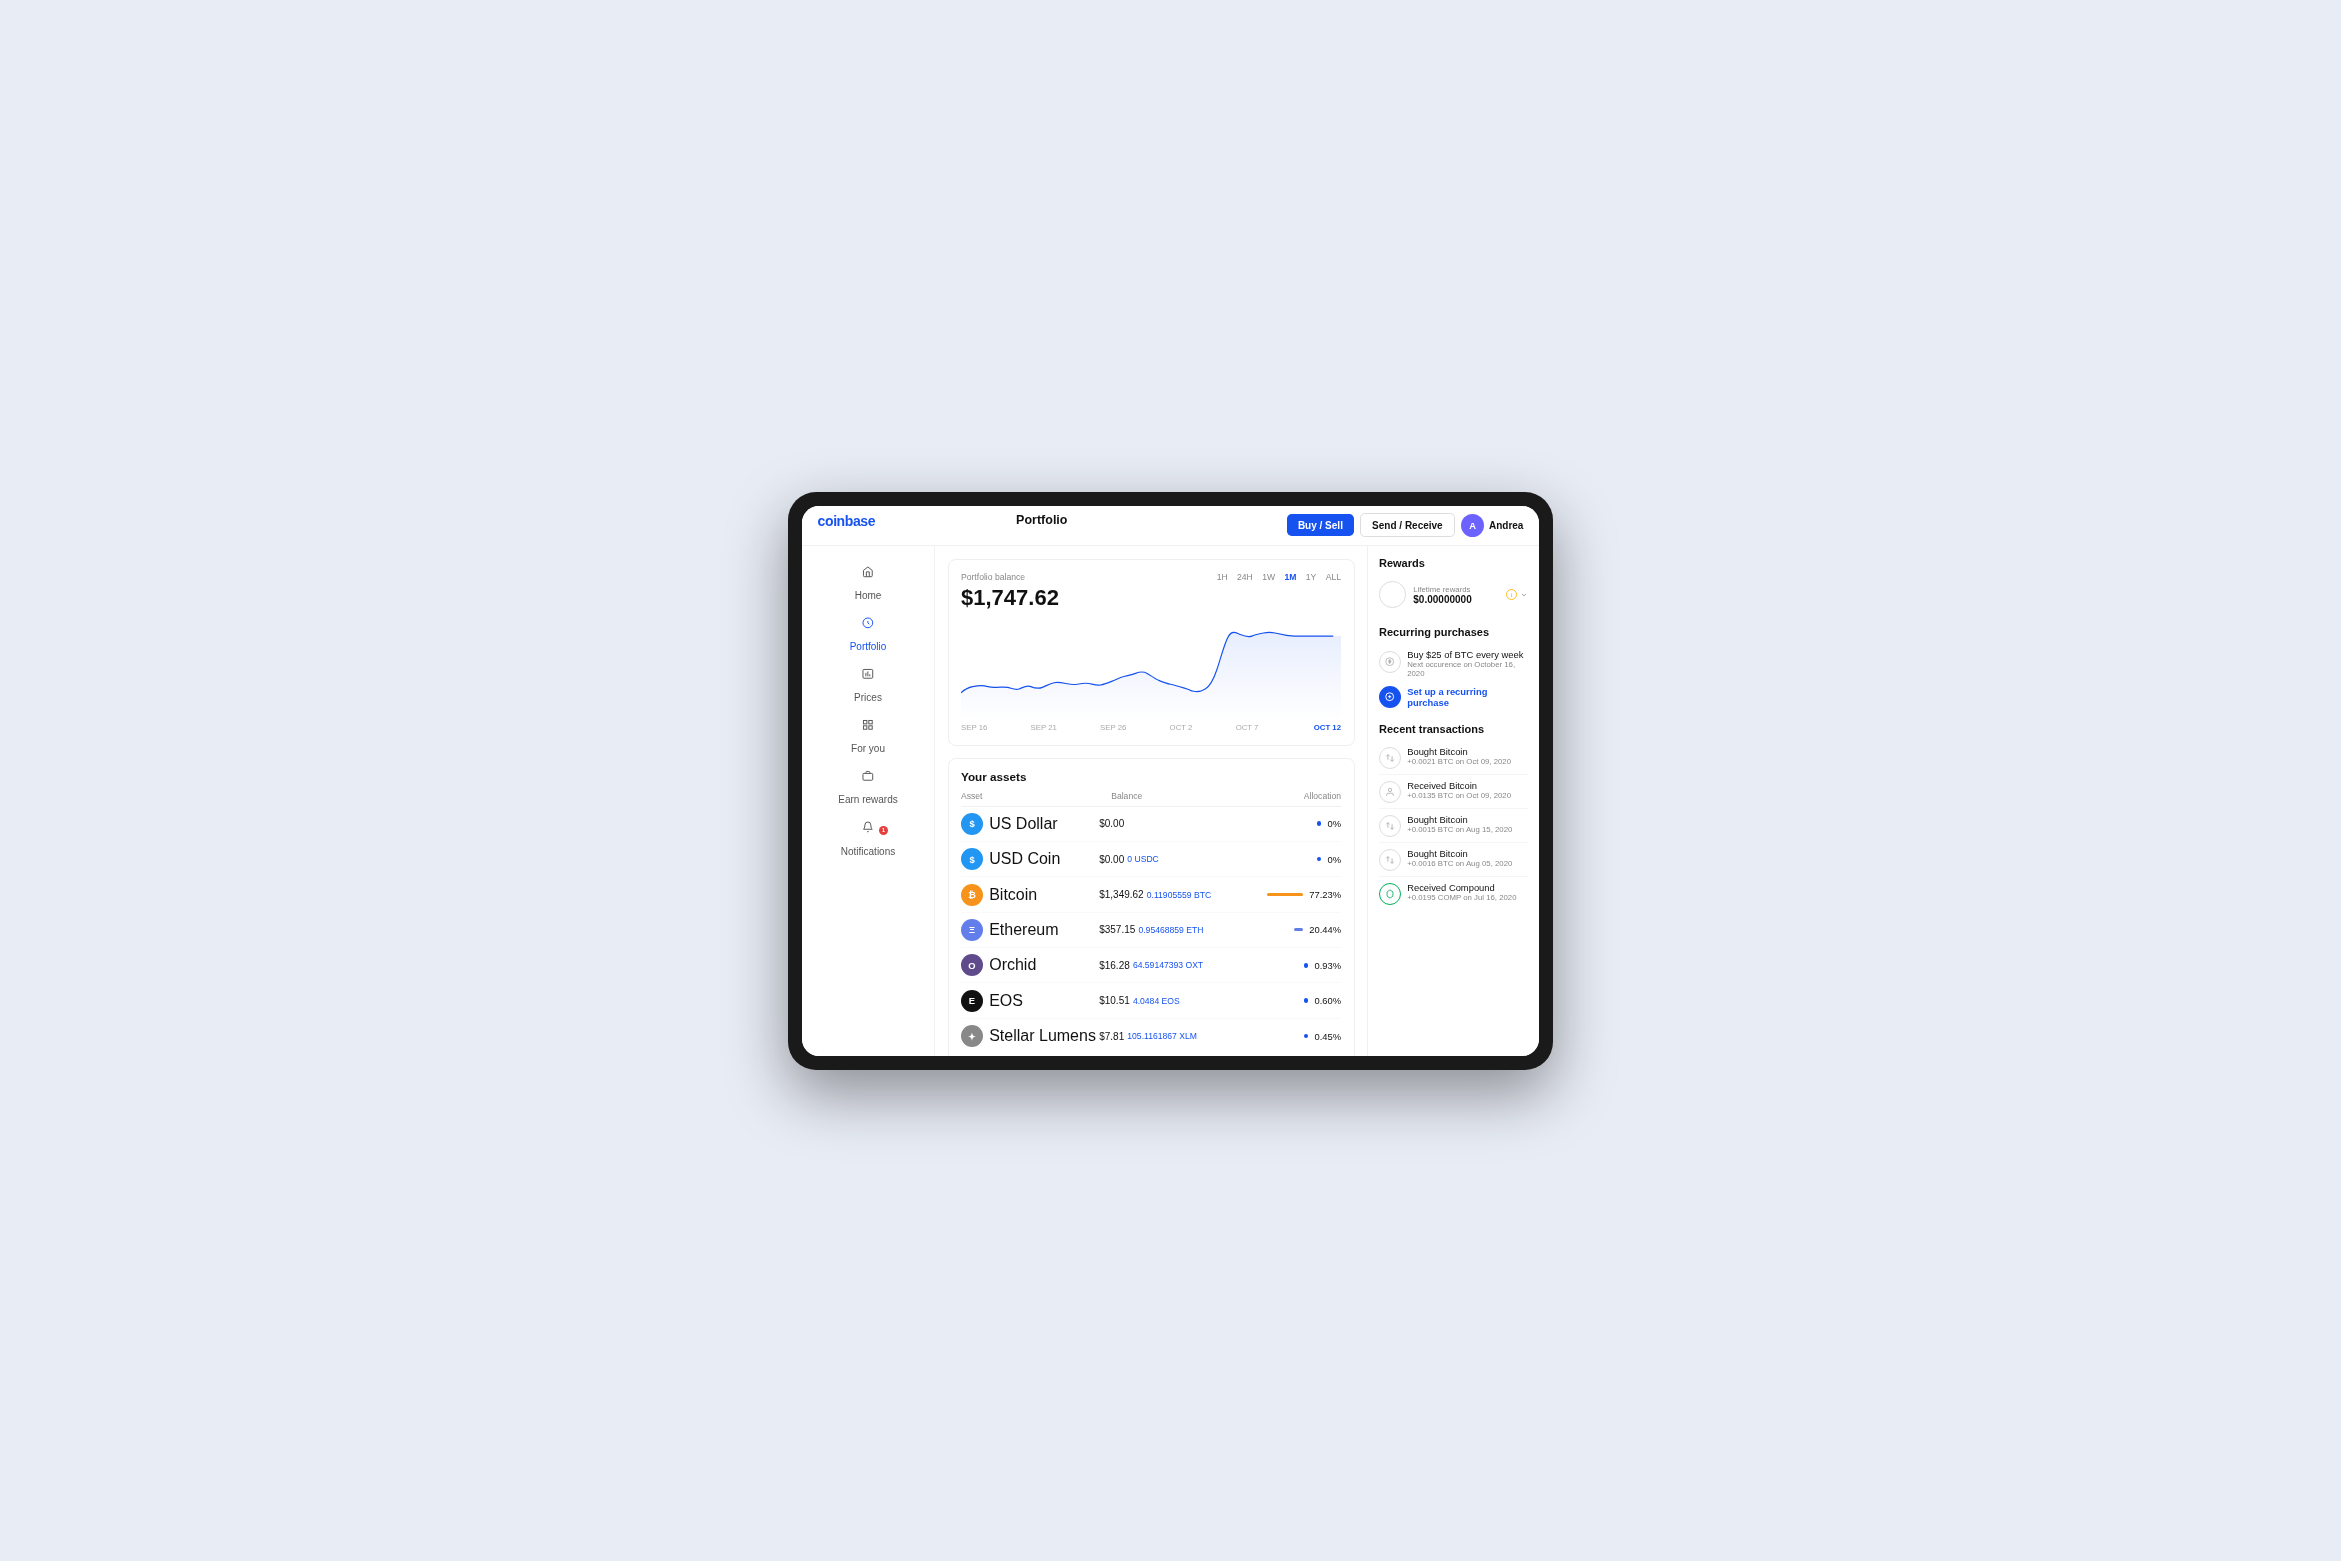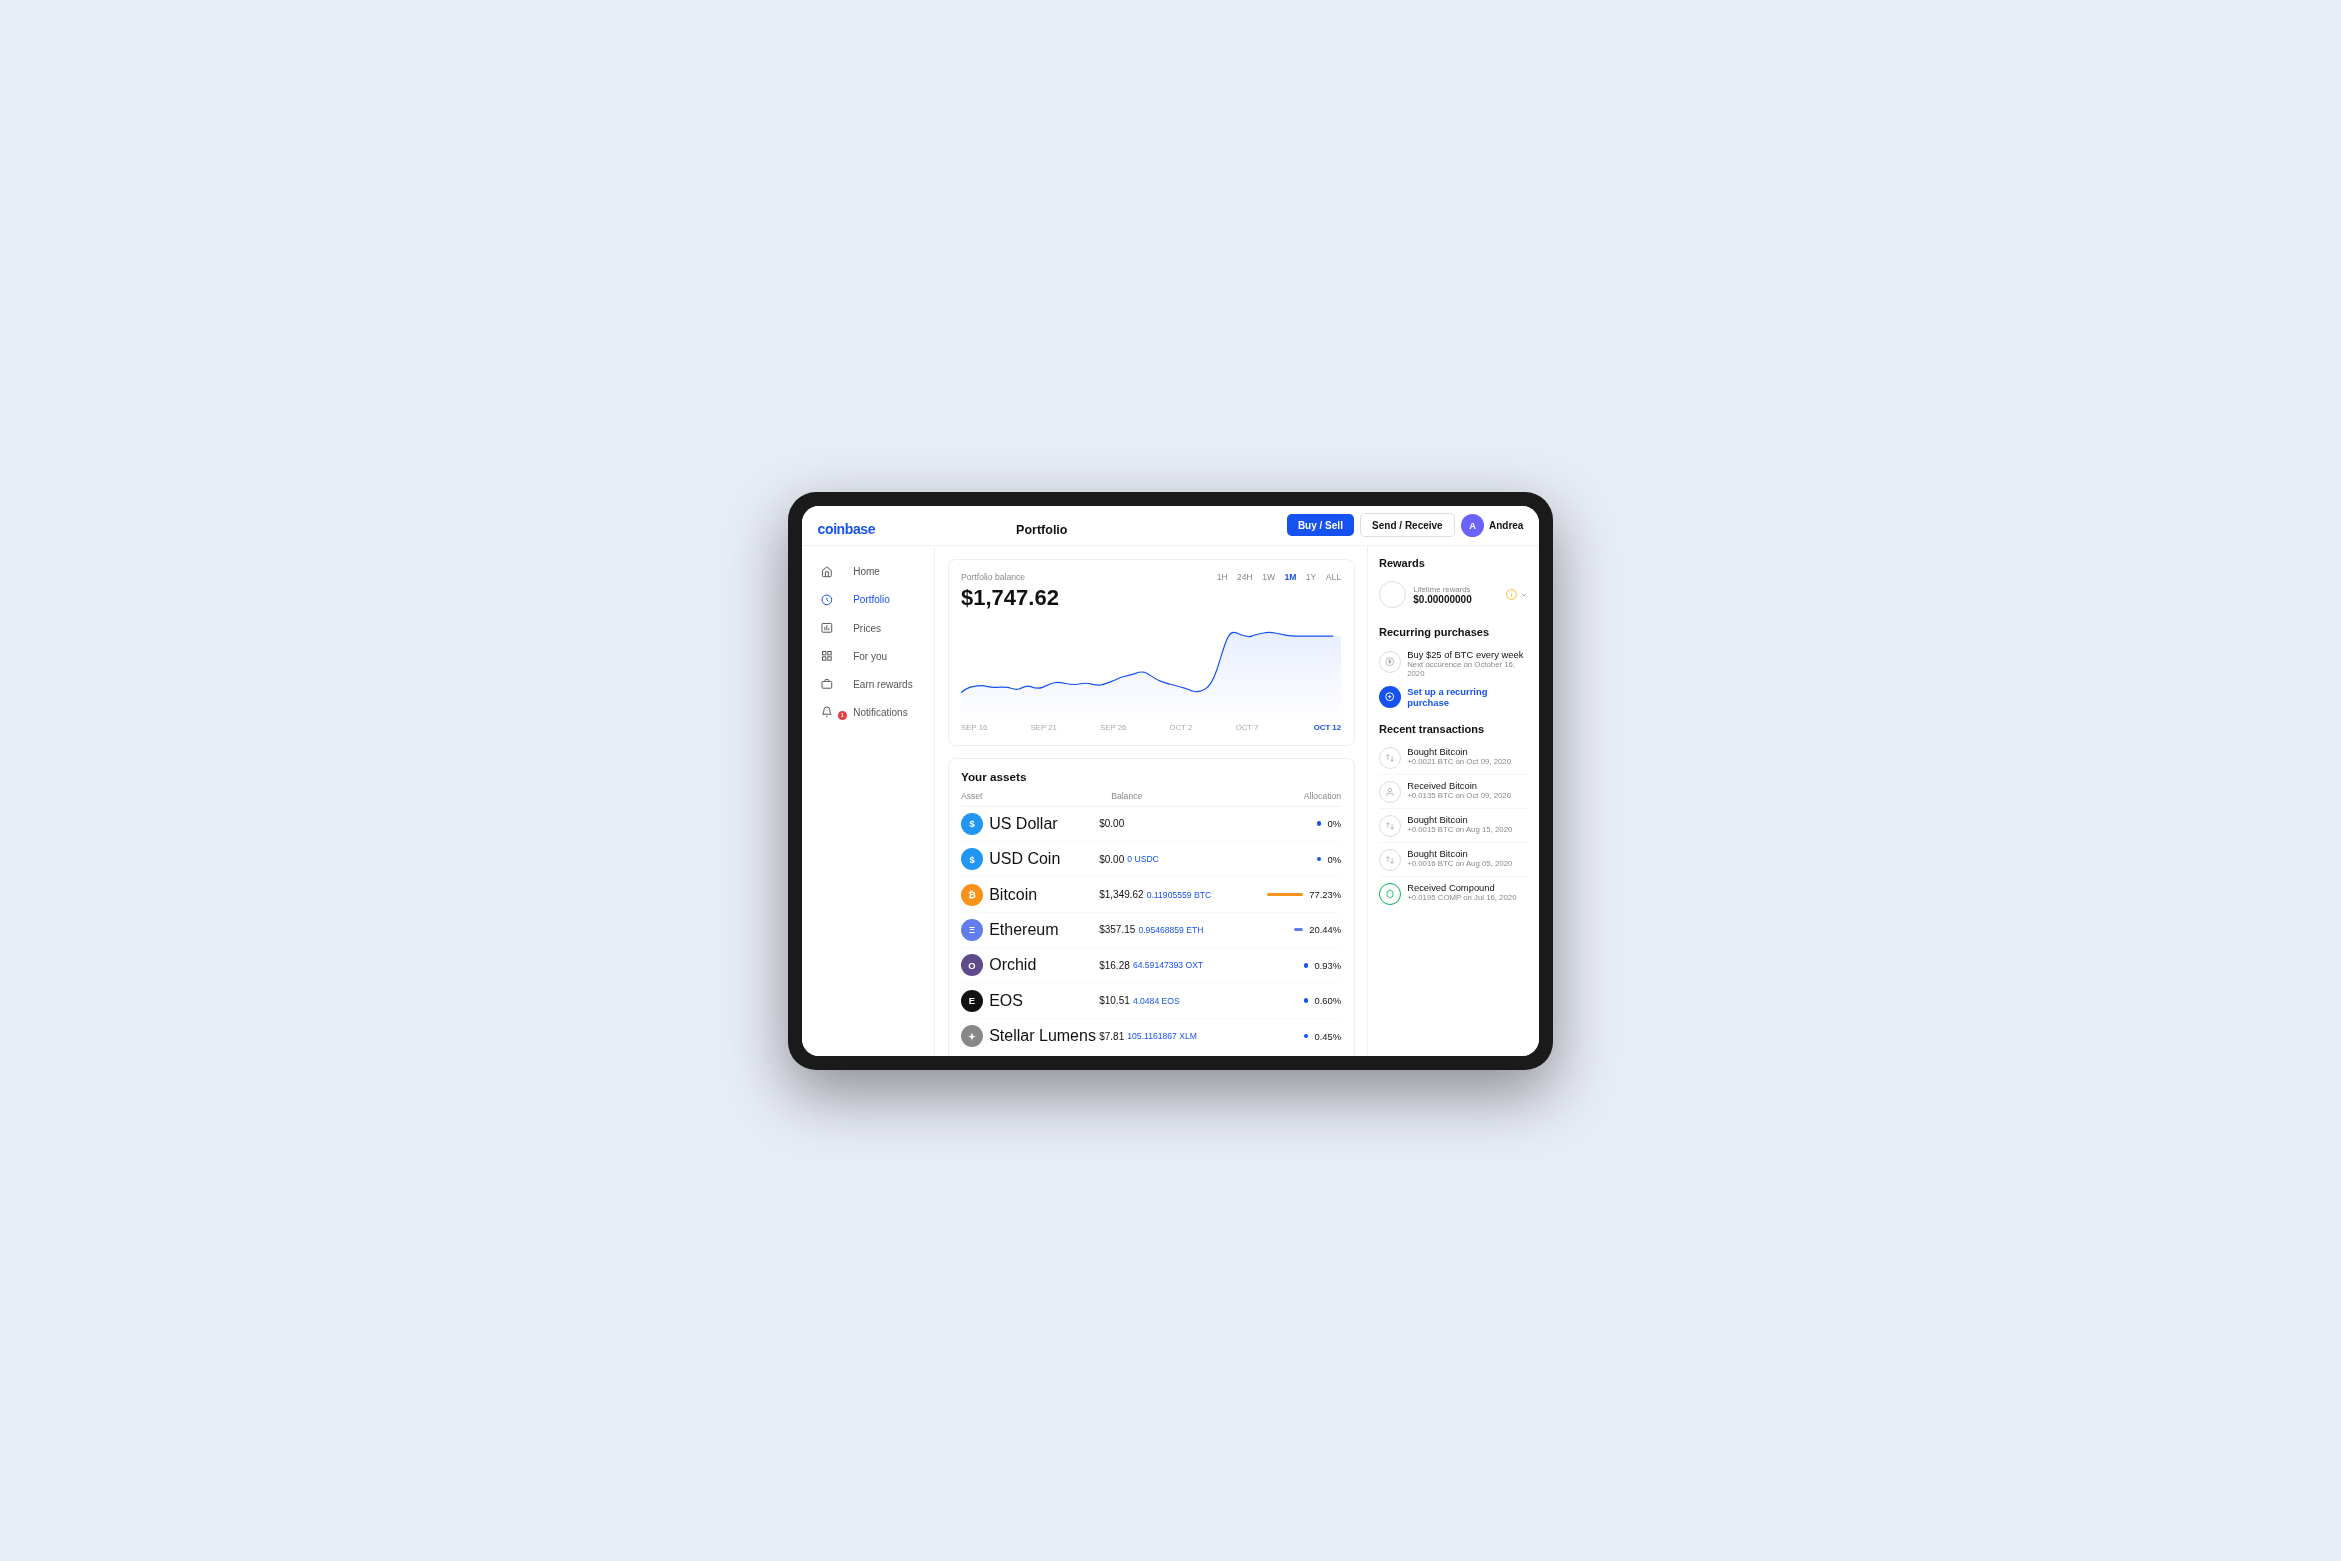--- a/index.html
+++ b/index.html
@@ -25,21 +25,21 @@
       height: 100%;
       background: #fff;
       border-radius: 17px;
       overflow: hidden;
       display: flex;
       flex-direction: column;
     }
     
     .top-bar {
       display: flex;
-      align-items: flex-end;
+      align-items: flex-start;
       justify-content: space-between;
       padding: 7.8px 15.6px;
       background: #fff;
       border-bottom: 0.8px solid #f0f0f0;
       flex-shrink: 0;
     }
     .logo {
       color: #1652f0;
       font-weight: 700;
       font-size: 14px;
@@ -107,29 +107,30 @@
       background: #fff;
       border-right: 0.8px solid #f0f0f0;
       padding: 12.5px 0;
       display: flex;
       flex-direction: column;
       gap: 1.6px;
     }
     .sidebar-item {
       display: flex;
       align-items: center;
-      gap: 20px;
+      gap: 12px;
       padding: 7px 14px;
       cursor: pointer;
       border-radius: 4.7px;
       margin: 0 4.7px;
       color: #555;
       font-size: 10px;
       font-weight: 500;
       position: relative;
+      flex-direction: column;
     }
     .sidebar-item.active { color: #1652f0; }
     .sidebar-icon {
       width: 12.5px;
       height: 12.5px;
       display: flex;
       align-items: center;
       justify-content: center;
       flex-shrink: 0;
     }

